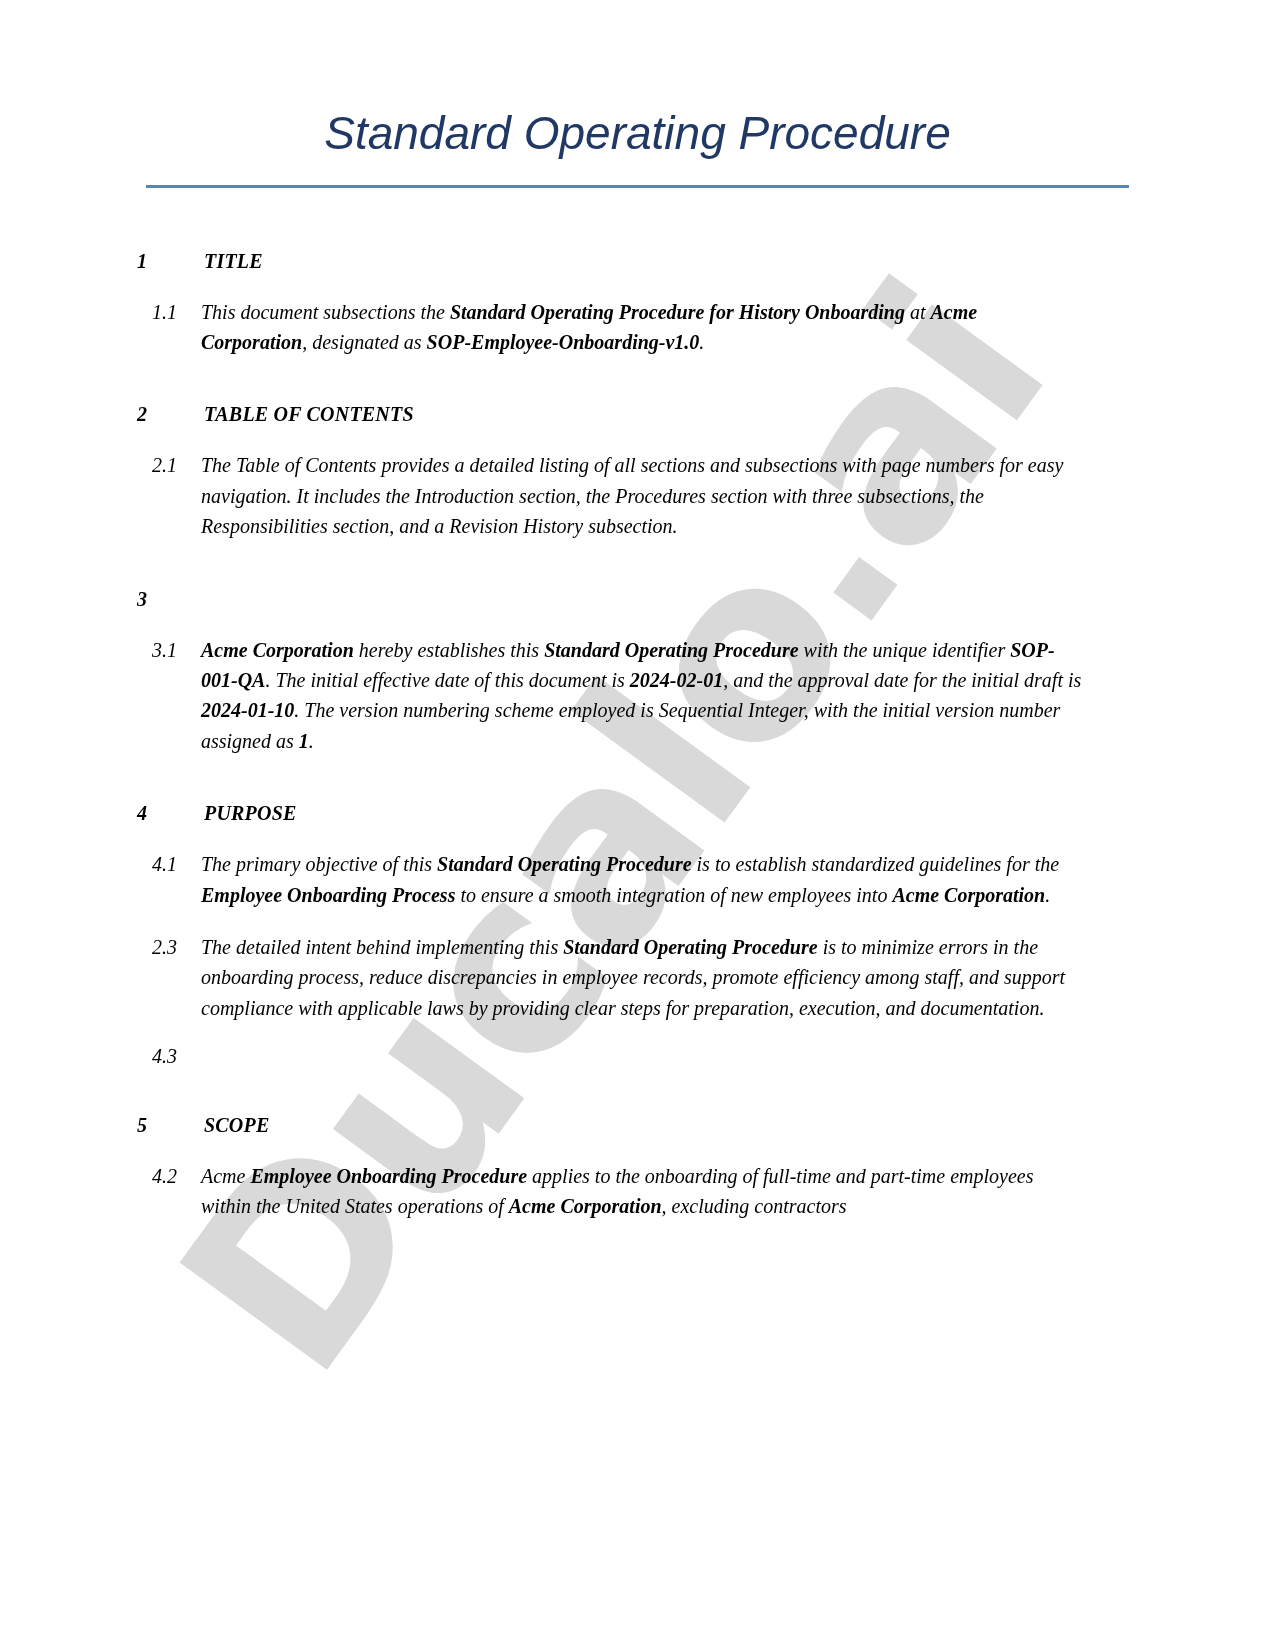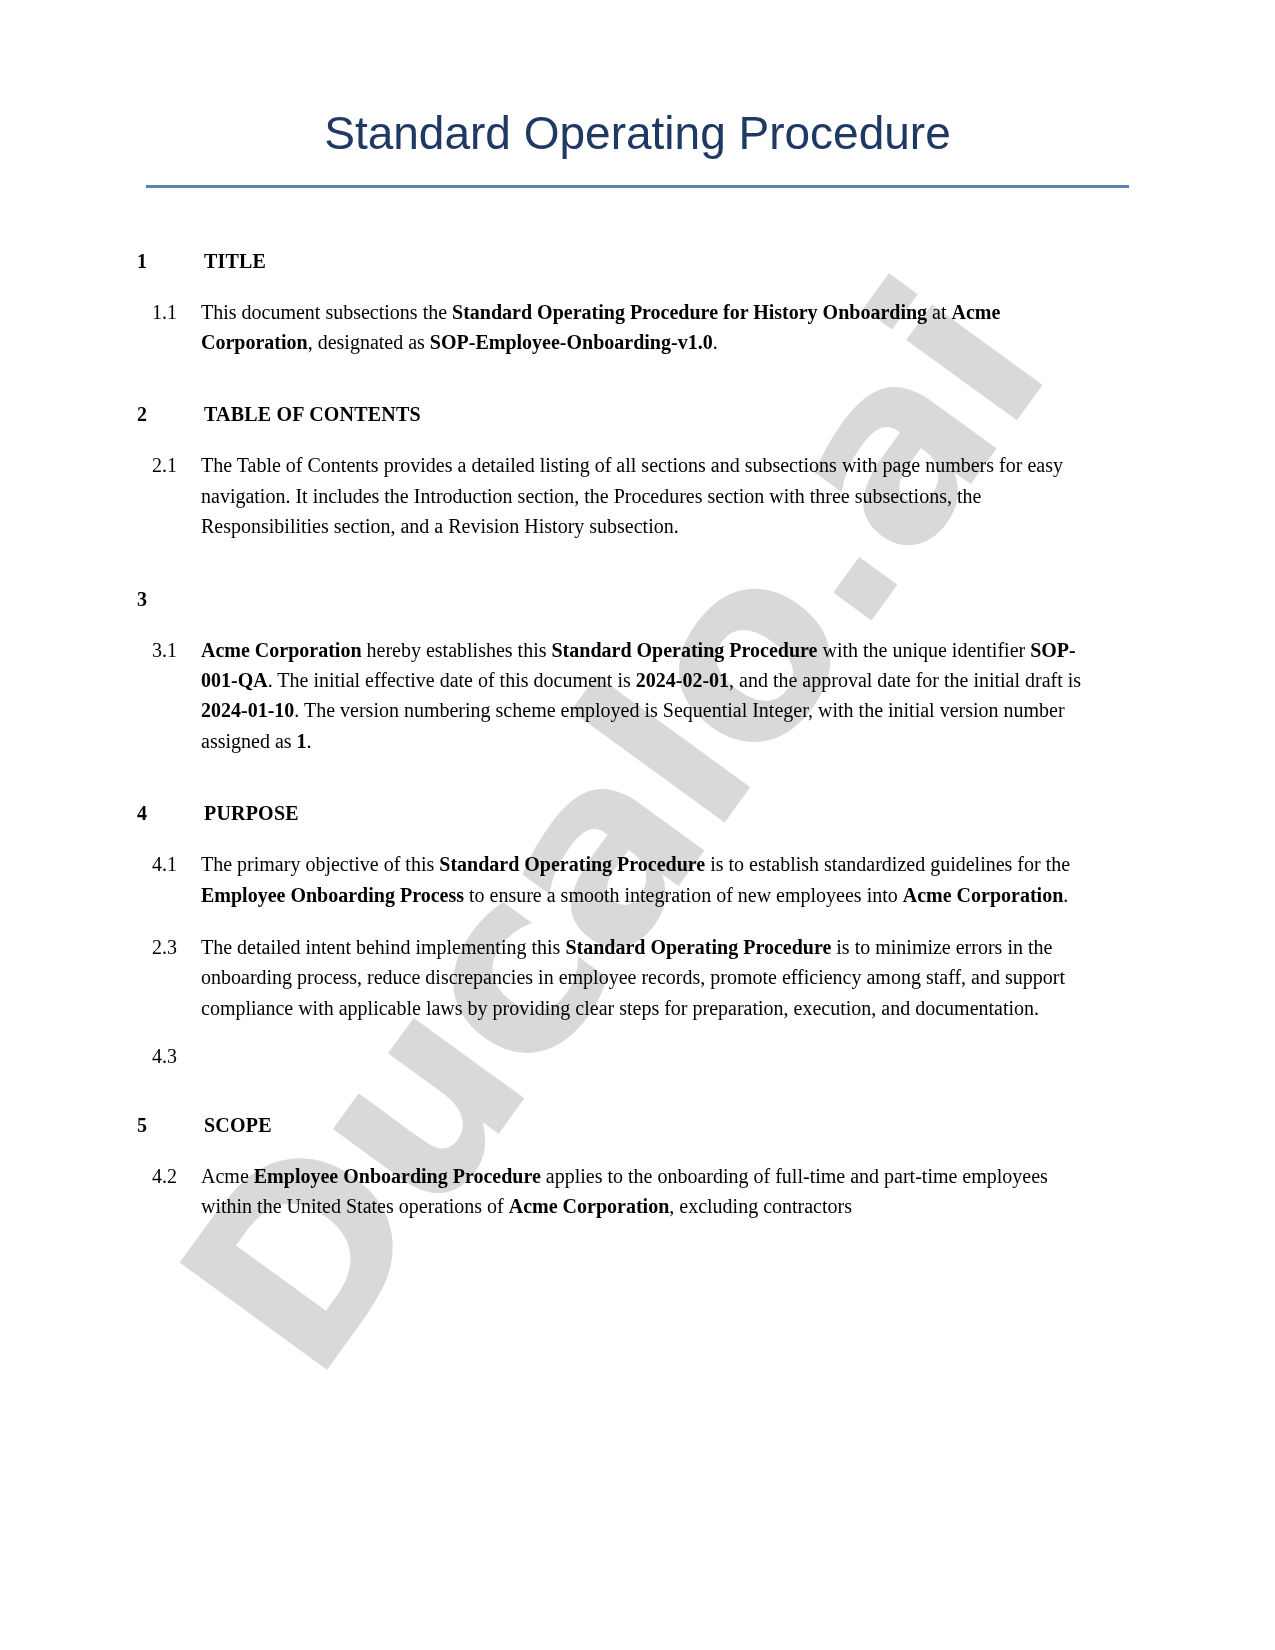--- a/index.html
+++ b/index.html
@@ -37,20 +37,21 @@
     color: #d9d9d9;
     white-space: nowrap;
     line-height: 1;
     user-select: none;
   }
 
   
   .content {
     position: relative;
     z-index: 1;
+    font-style: italic;
   }
 
   .doc-title {
     font-family: "Liberation Sans", sans-serif;
     font-weight: 400;
     font-size: 46px;
     color: #1f3864;
     text-align: center;
     letter-spacing: 0px;
     margin: 0;

